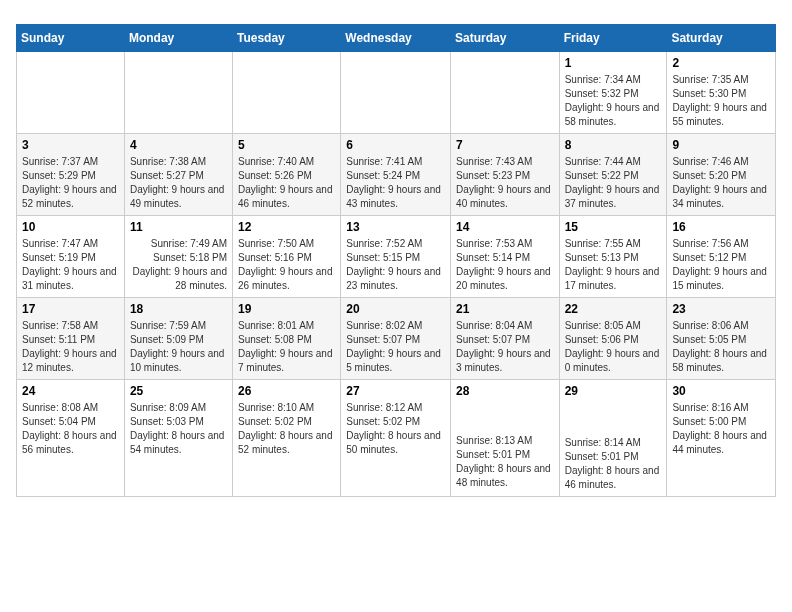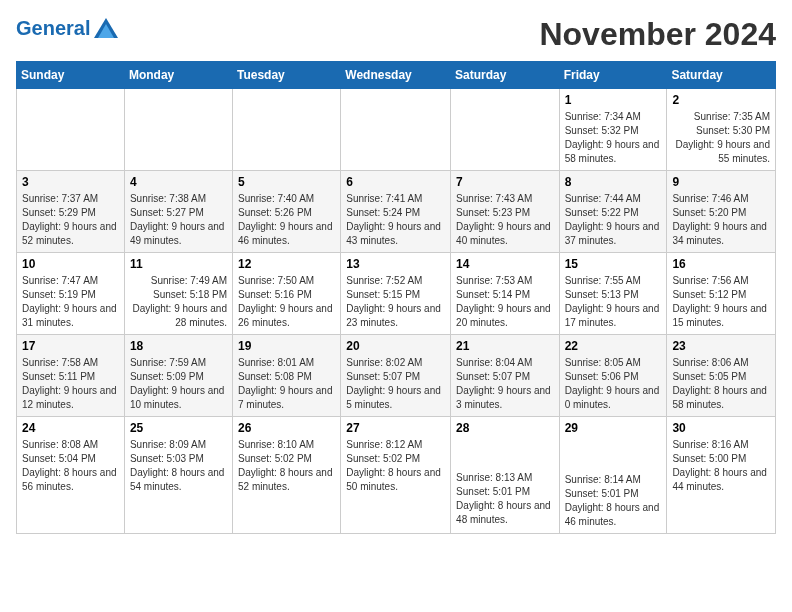--- a/index.html
+++ b/index.html
@@ -87,30 +87,23 @@
     td.empty {
       background: #f9f9f9;
     }
   </style>
 </head>
 <body>
 
 <div class="header">
   <div class="logo">
     <div>
-      <div class="logo-text">
-        <span>General</span><svg class="logo-icon" viewBox="0 0 28 28" style="display:inline-block;vertical-align:middle;">
-            <polygon points="14,2 26,22 2,22" fill="#1a6ab1"></polygon>
-            <polygon points="14,8 22,22 6,22" fill="#4da6e8"></polygon>
-          </svg>
-      </div>
     </div>
   </div>
   <div class="title-block">
-    <div class="month-title">November 2024</div>
   </div>
 </div>
 
 <table>
   <thead>
     <tr id="header-row">
         <th>Sunday</th>
         <th>Monday</th>
         <th>Tuesday</th>
         <th>Wednesday</th>
@@ -127,21 +120,21 @@
         <td class="empty"></td>
         <td class="empty"></td>
         <td>
           <span class="day-number">1</span>
           <div class="day-info" style="white-space: pre-line;">Sunrise: 7:34 AM
 Sunset: 5:32 PM
 Daylight: 9 hours and 58 minutes.</div>
         </td>
         <td>
           <span class="day-number">2</span>
-          <div class="day-info" style="white-space: pre-line; text-align: right;">Sunrise: 7:35 AM
+          <div class="day-info" style="white-space: pre-line;">Sunrise: 7:35 AM
 Sunset: 5:30 PM
 Daylight: 9 hours and 55 minutes.</div>
         </td>
       </tr>
       <tr>
         <td>
           <span class="day-number">3</span>
           <div class="day-info" style="white-space: pre-line;">Sunrise: 7:37 AM
 Sunset: 5:29 PM
 Daylight: 9 hours and 52 minutes.</div>

